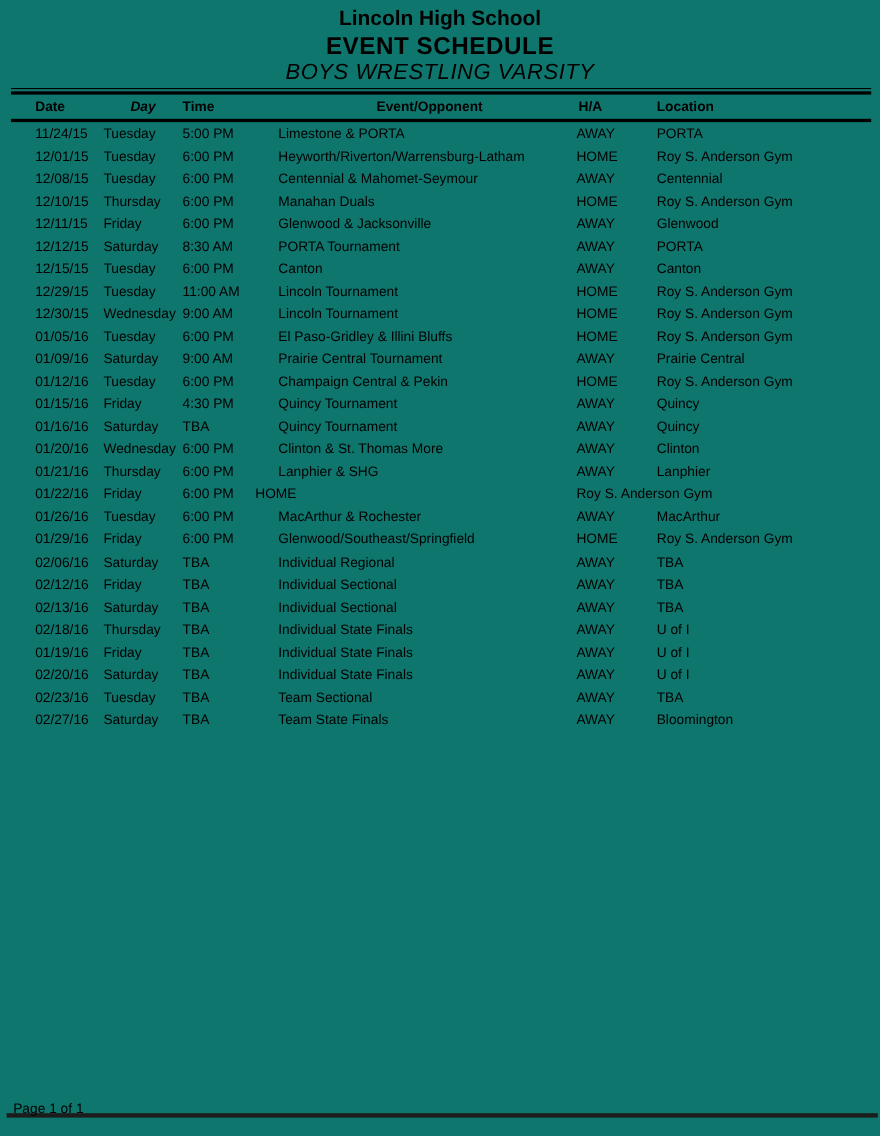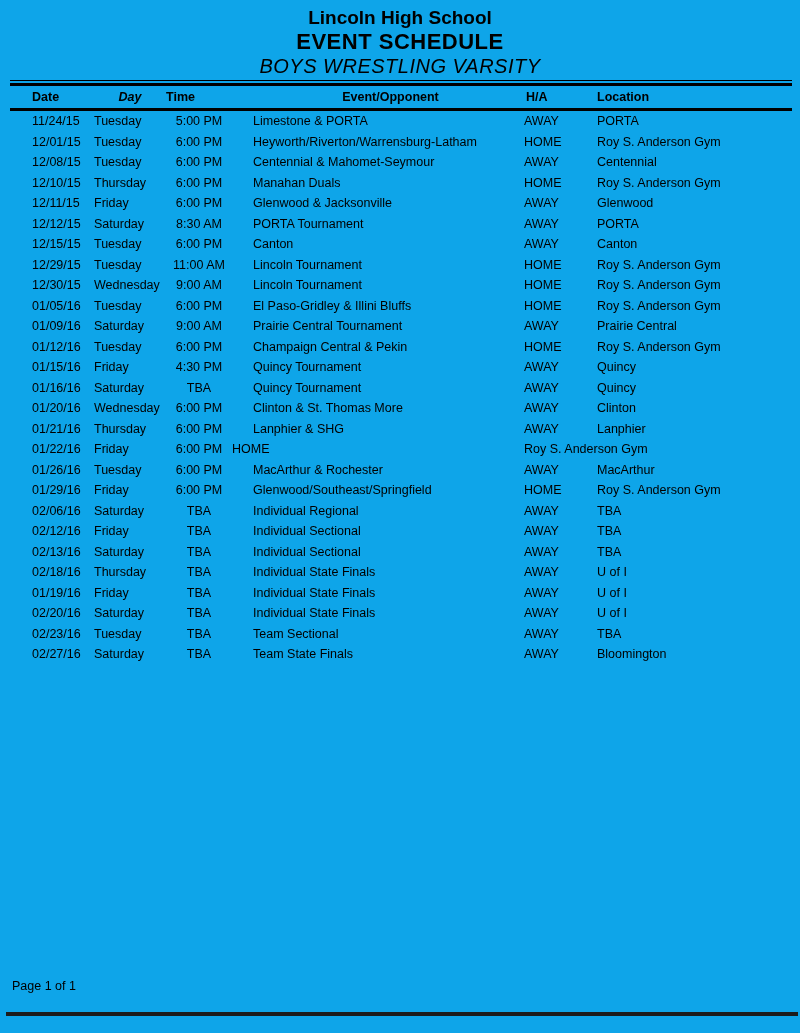--- a/index.html
+++ b/index.html
@@ -1,20 +1,20 @@
 <!DOCTYPE html>
 <html><head>
 <meta charset="utf-8">
 <style>
   html,body { margin:0; padding:0; background:#e8e8e8; }
   .page {
     position:relative;
     width:800px; height:1033px;
     margin:0 auto;
-    background:#0ea5e9;
+    background:#0f766e;
     color:#000;
     font-family:"Liberation Sans", sans-serif;
     overflow:hidden;
   }
   .titles { text-align:center; padding-top:6px; }
   .school-name { font-size:19px; font-weight:bold; line-height:23px; }
   .doc-title   { font-size:22px; font-weight:bold; line-height:25px; letter-spacing:0.5px; }
   .team-title  { font-size:20px; font-style:italic; margin-top:1px; line-height:23px; letter-spacing:0.5px; }
 
   .table-wrap { margin:2px 8px 0 10px; }
@@ -39,29 +39,29 @@
   .trow {
     height:20.5px;
     align-items:center;
     font-size:12.5px;
   }
   .cell, .hcell { white-space:nowrap; overflow:visible; }
   .hcell-day  { text-align:center;font-style:italic; }
   .hcell-time { text-align:left; }
   .hcell-event { padding-left:25px;text-align:center; }
   .hcell-ha   { padding-left:2px; }
-  .cell-time  { text-align:center; }
+  .cell-time  { }
   .cell-event { padding-left:21px; }
 
   .footer-rule {
     position:absolute; left:6px; right:2px; top:1012px;
     height:3.5px; background:#1c1c1c;
   }
   .page-label {
-    position:absolute; left:12px; top:979px;
+    position:absolute; left:12px; top:1001px;
     font-size:12.5px;
   }
 </style>
 </head>
 <body>
 
 <div class="page">
 
   <div class="titles">
     <div class="school-name">Lincoln High School</div>

